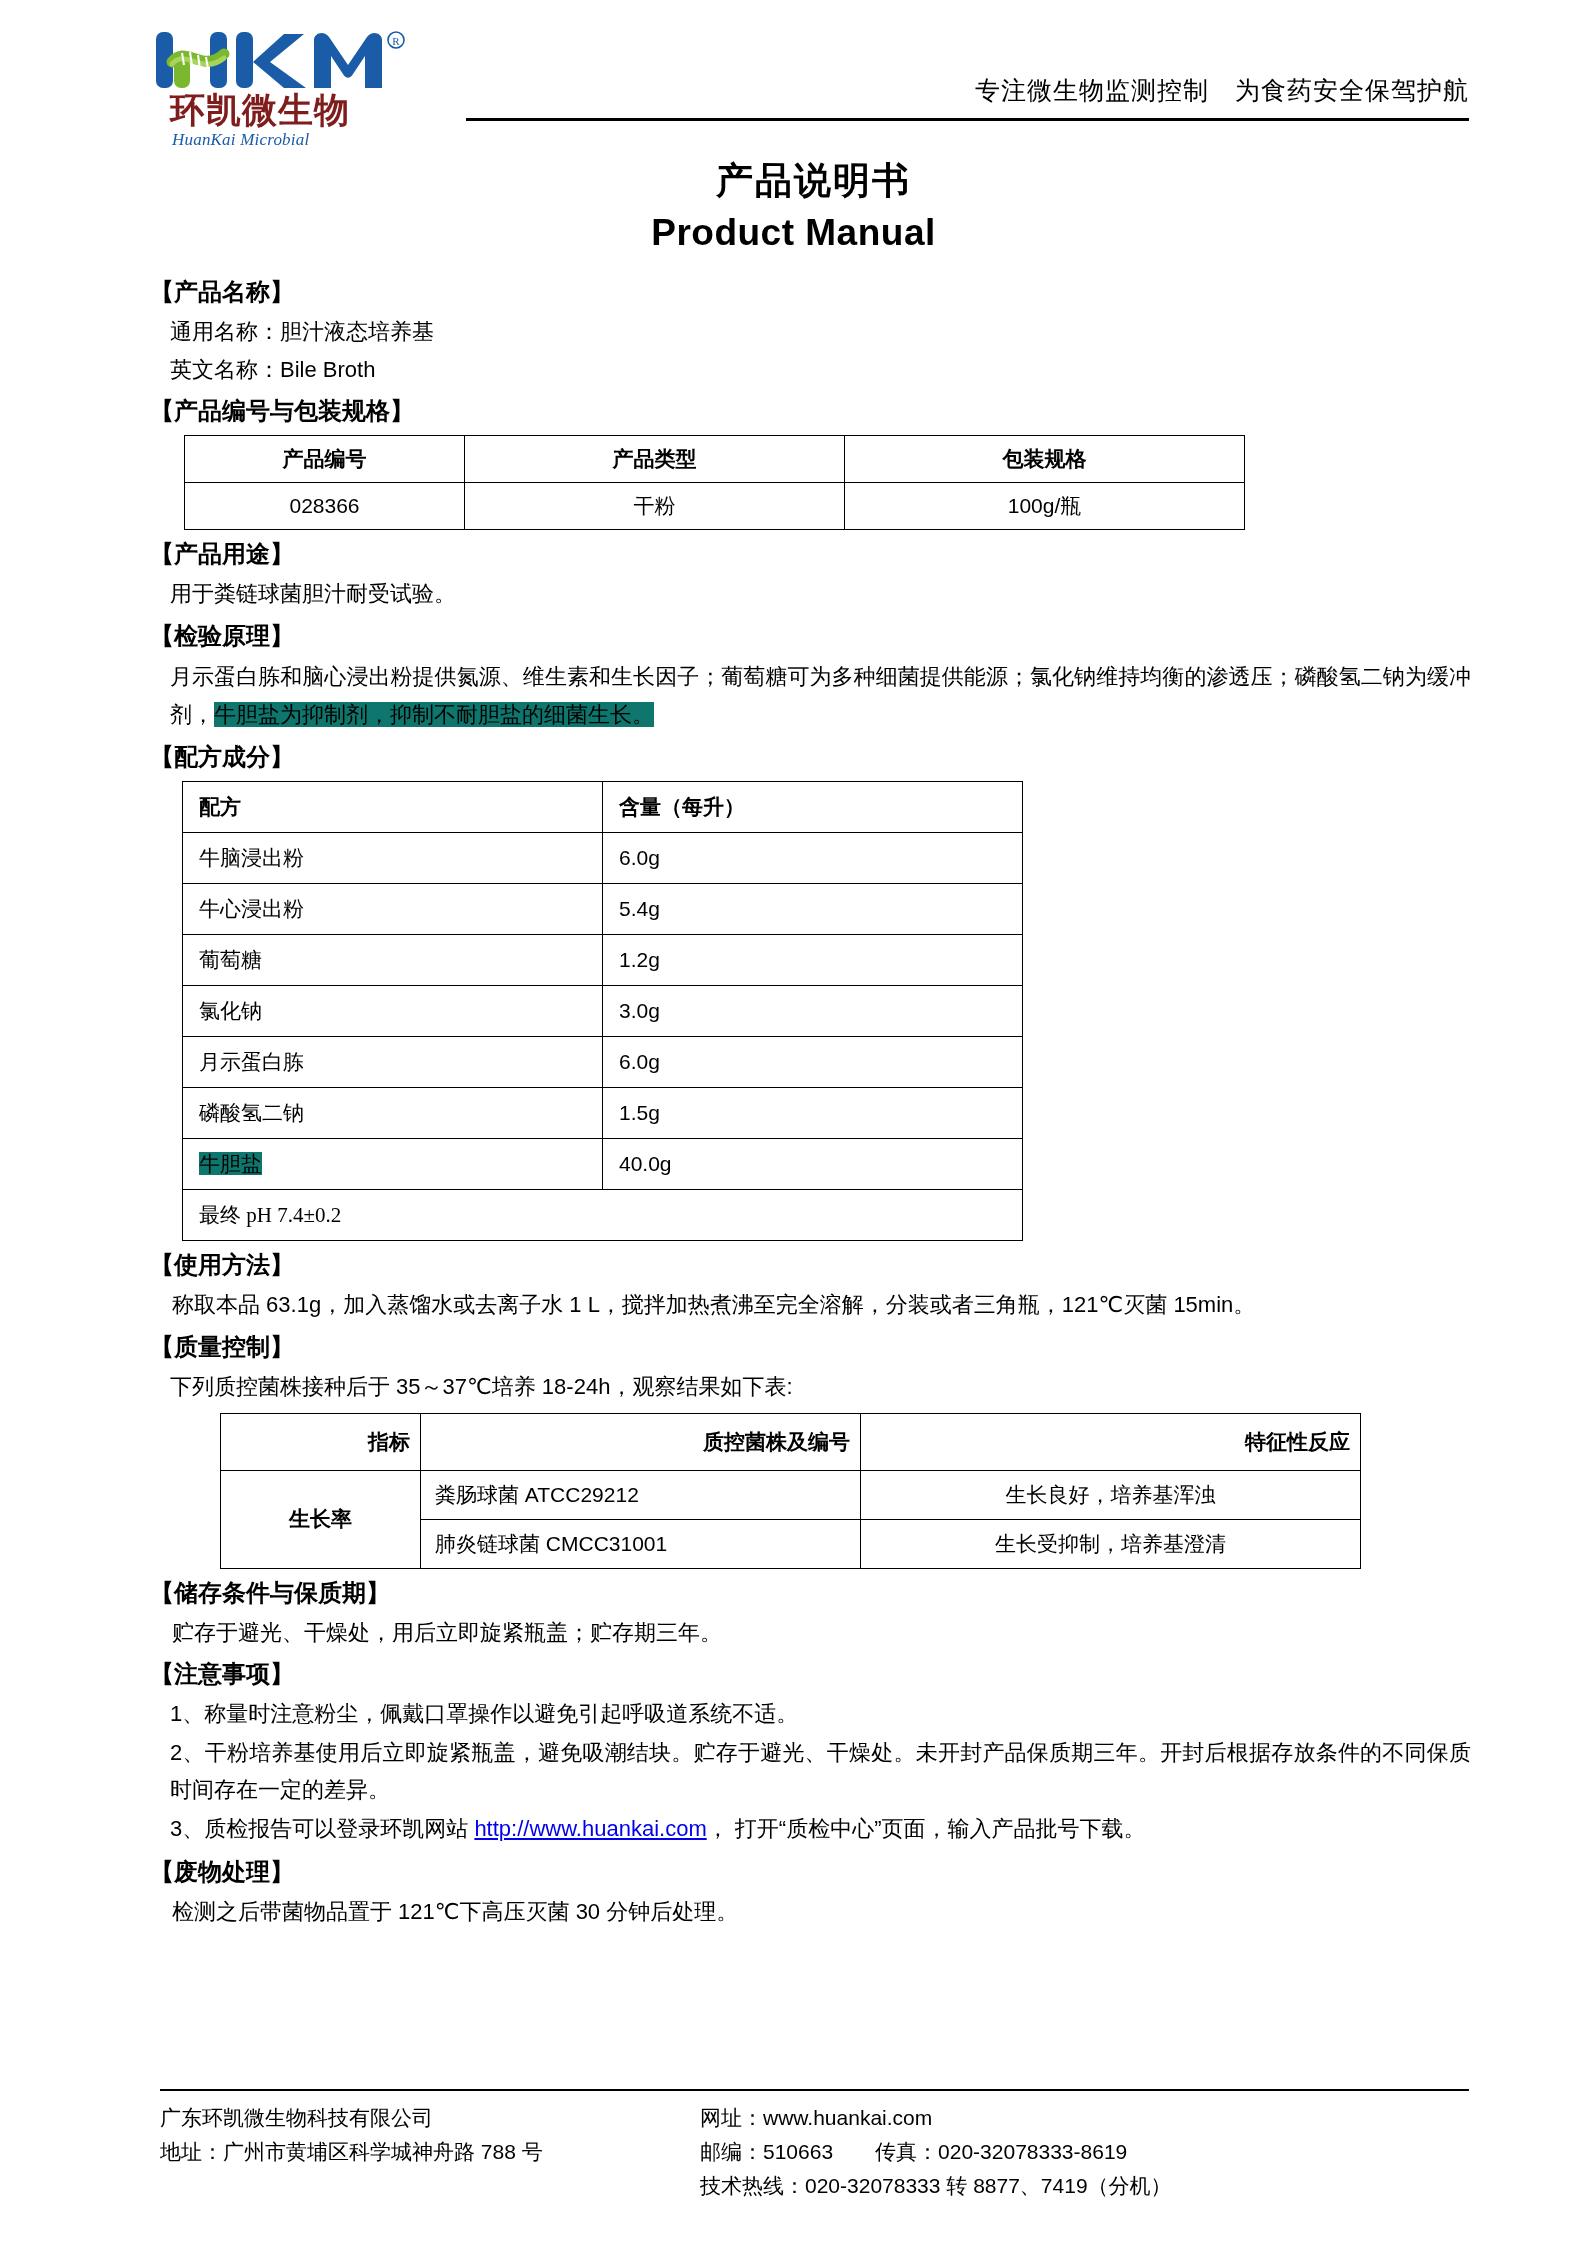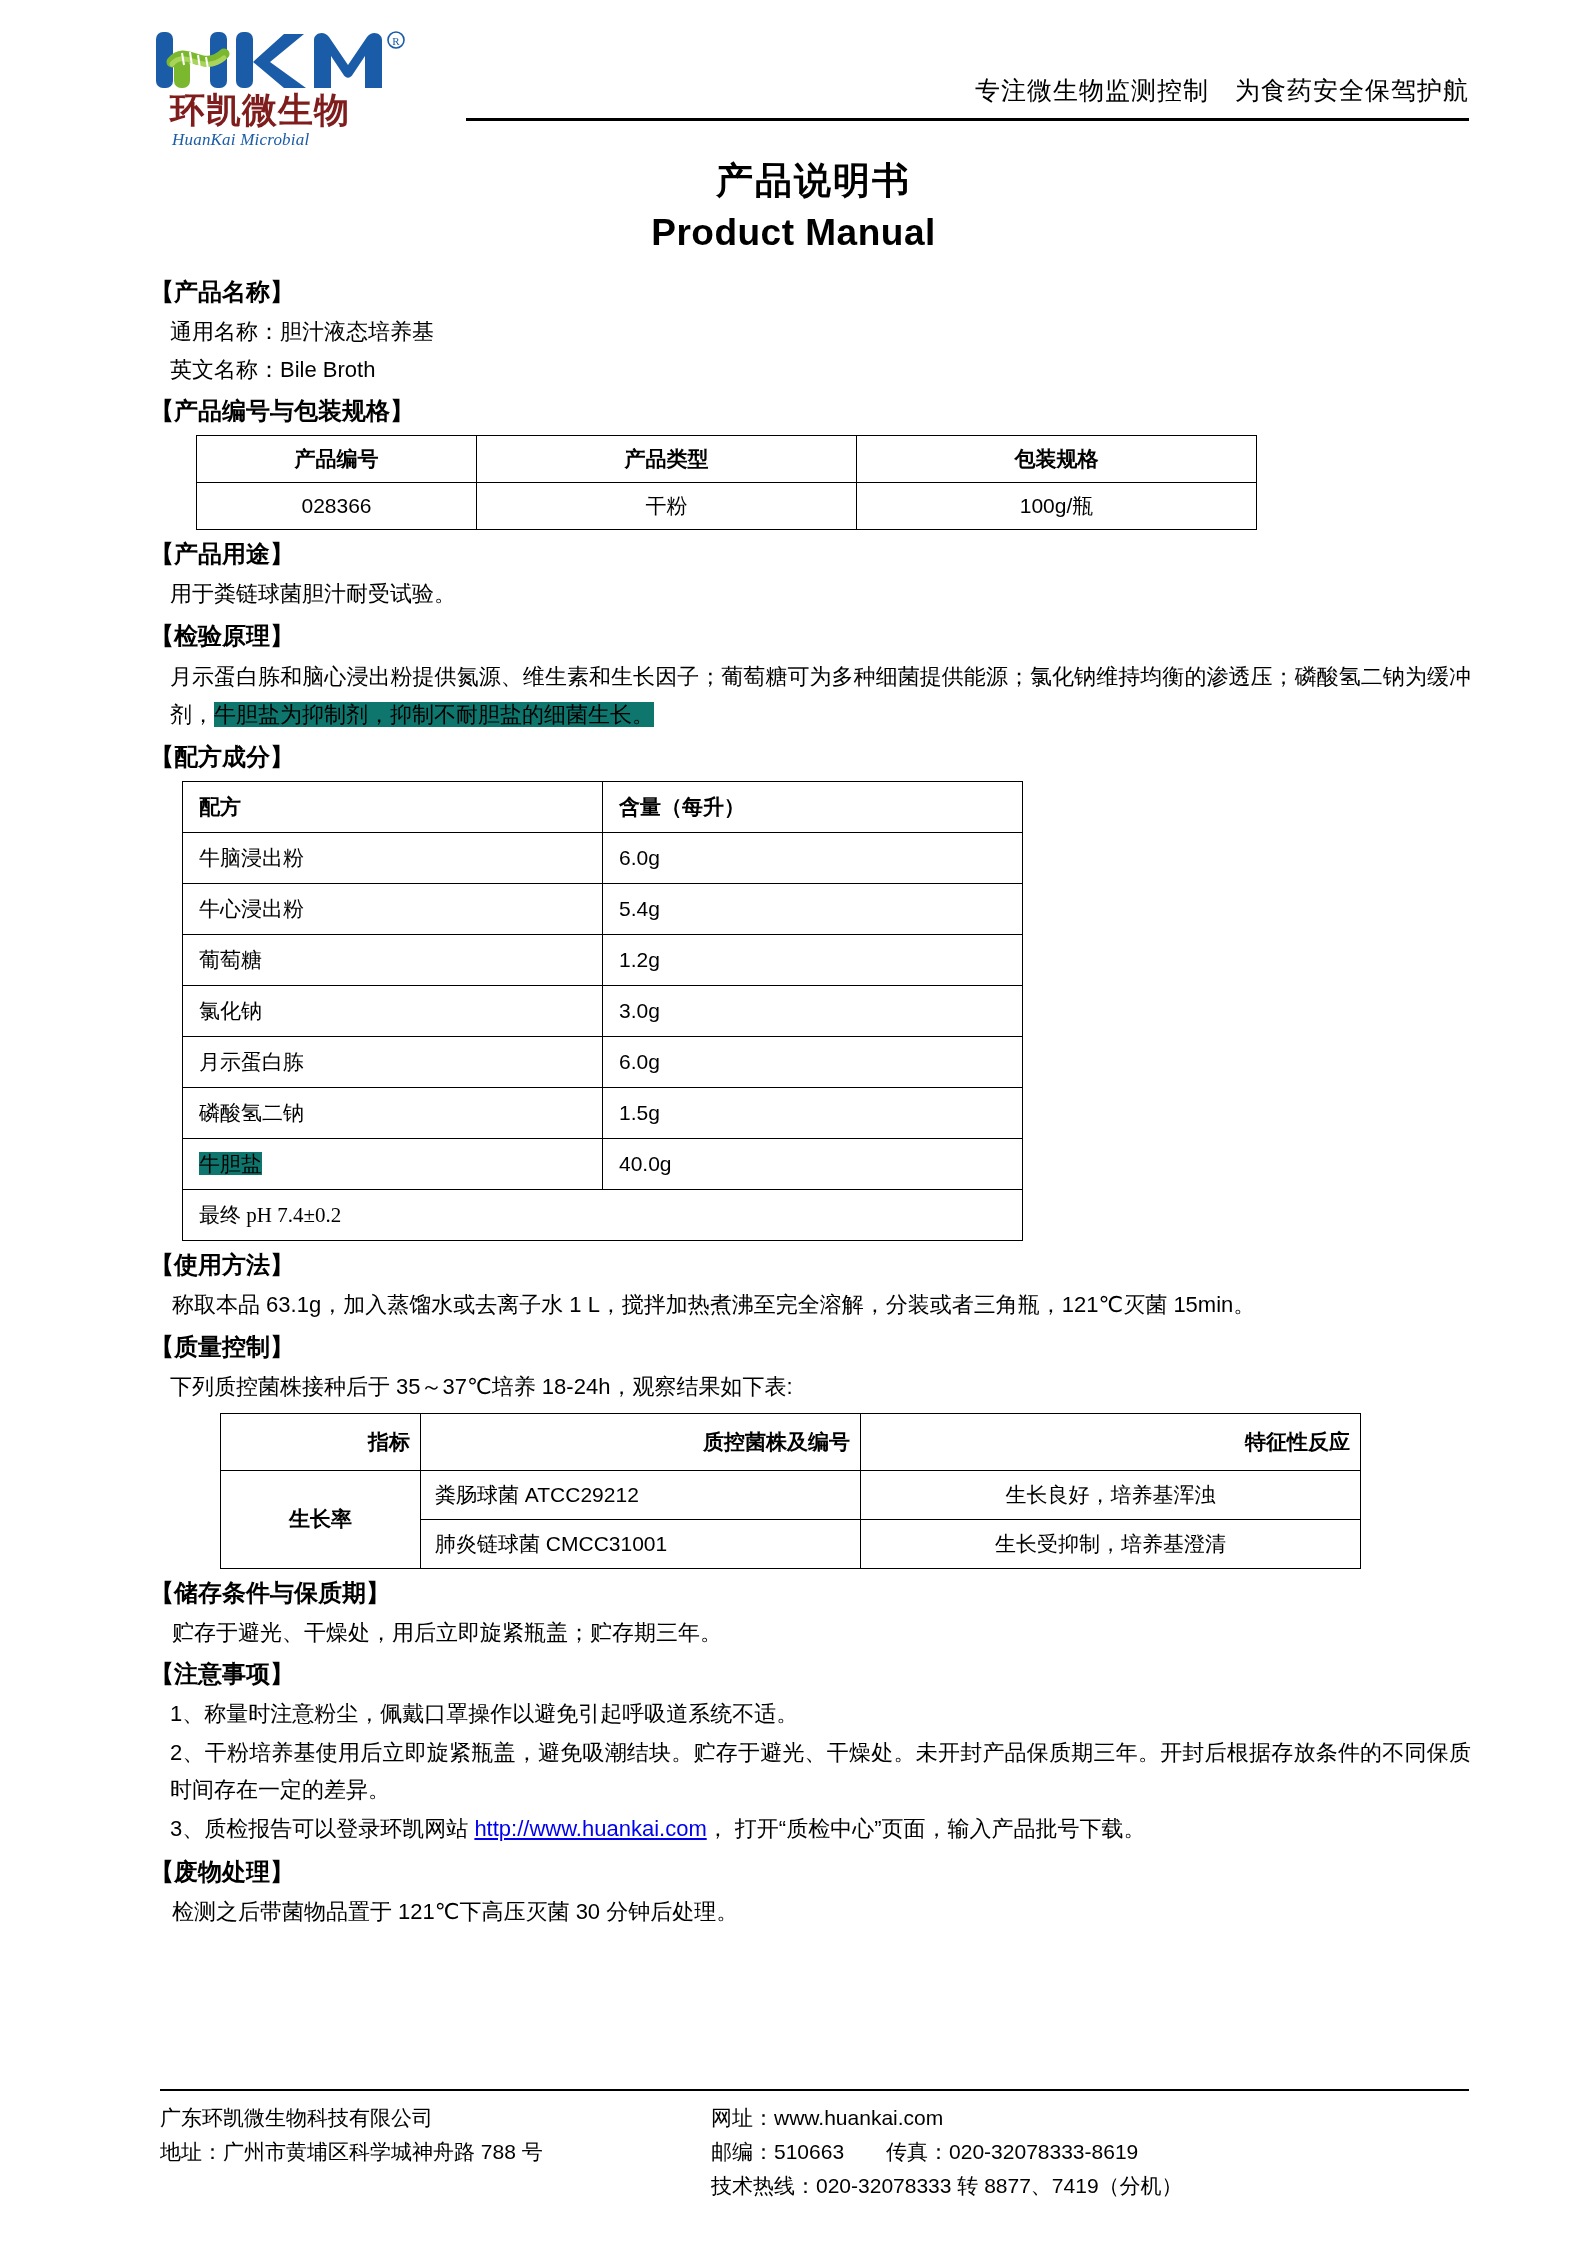--- a/index.html
+++ b/index.html
@@ -142,21 +142,21 @@
   table {
     border-collapse: collapse;
     font-size: 21px;
   }
   table td, table th {
     border: 1.5px solid #000;
     padding: 9px 12px;
     font-weight: normal;
   }
   .tbl-spec {
-    margin: 6px 0 6px 36px;
+    margin: 6px 0 6px 24px;
     width: 1060px;
     table-layout: fixed;
   }
   .tbl-spec th {
     text-align: center;
     font-weight: bold;
     font-size: 21px;
   }
   .tbl-spec td {
     text-align: center;
@@ -212,21 +212,20 @@
     padding: 0 118px 0 160px;
   }
   .footer-rule {
     border-top: 2px solid #000;
     margin-bottom: 10px;
   }
   .footer-grid {
     display: flex;
     font-size: 21px;
     line-height: 1.62;
-    gap: 11px;
   }
   .footer-col-left { width: 540px; }
   .footer-col-right { flex: 1; }
   .footer-row { white-space: nowrap; }
 </style>
 </head>
 <body>
 
 <div class="page">
 

